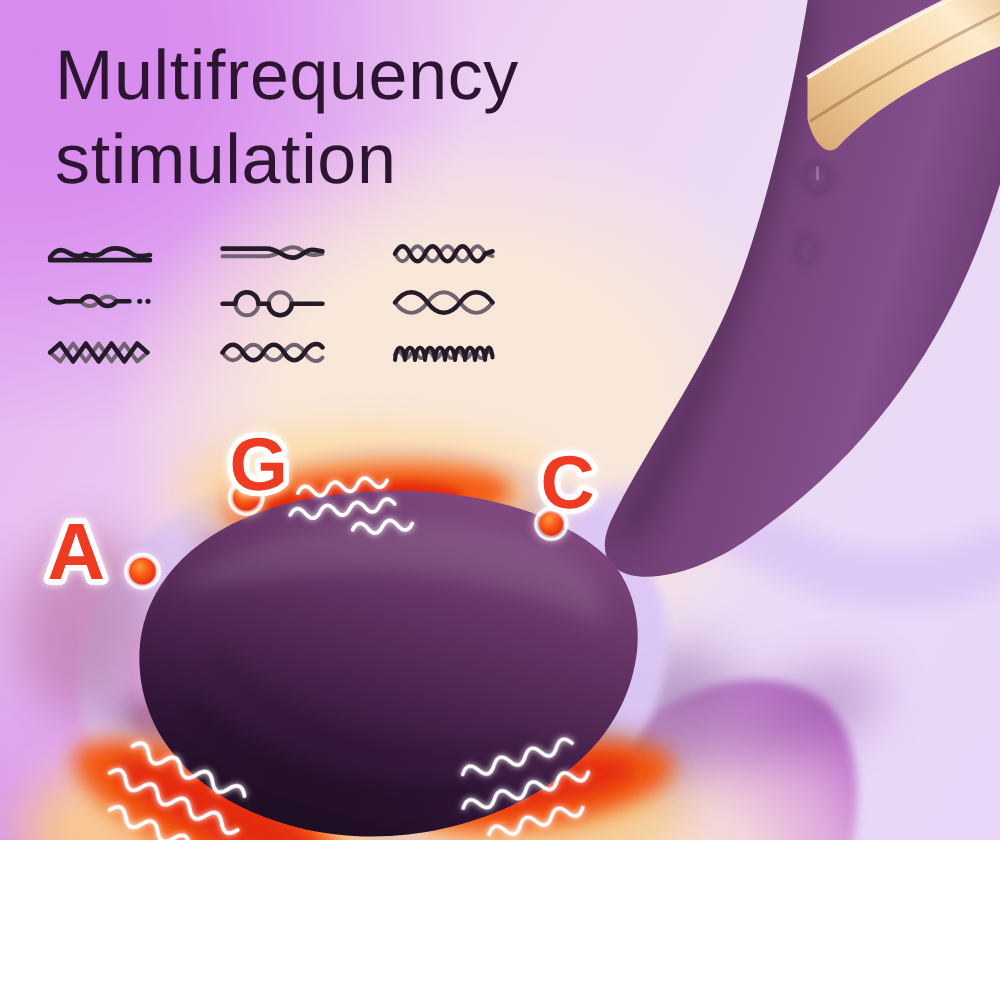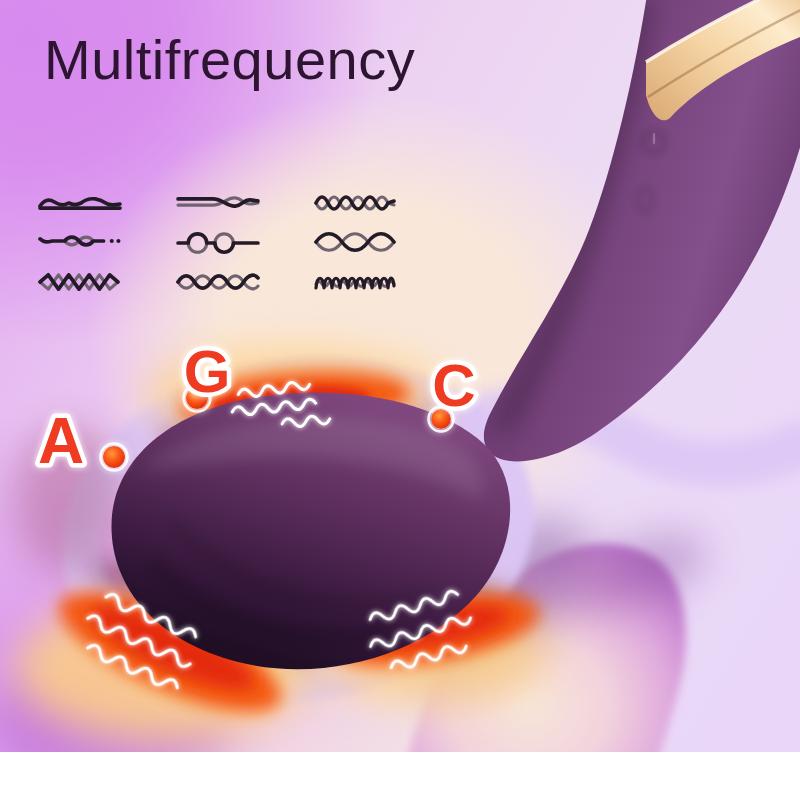--- a/index.html
+++ b/index.html
@@ -1,17 +1,17 @@
 <!DOCTYPE html>
 <html><head>
 <meta charset="utf-8">
 <style>
   html,body{margin:0;padding:0;}
   .stage{
-    position:relative;width:800px;height:752px;overflow:hidden;
+    position:relative;width:800px;height:672px;overflow:hidden;
     font-family:"Liberation Sans",sans-serif;
     background:
       radial-gradient(ellipse 400px 330px at 375px 330px, #f9e7da 0%, #f9e7da 38%, rgba(249,231,218,0) 72%),
       radial-gradient(ellipse 420px 300px at 330px 810px, rgba(248,226,222,0.92) 0%, rgba(248,226,222,0) 70%),
       radial-gradient(ellipse 470px 410px at 30px 40px, #d78aee 0%, #d98fee 30%, rgba(215,138,238,0) 75%),
       radial-gradient(ellipse 540px 500px at 5px 790px, #dc9ced 0%, #dc9ced 30%, rgba(220,156,237,0) 75%),
       linear-gradient(120deg, #e2a8f1 0%, #edd3f2 38%, #ecdcf4 60%, #e9d6f9 100%);
   }
   .title{
     position:absolute;left:44px;top:26px;z-index:6;
@@ -35,20 +35,21 @@
     paint-order:stroke;stroke:#ffffff;stroke-width:9px;stroke-linejoin:round;
   }
 </style>
 </head>
 <body>
 
 <div class="stage">
 
   <h1 class="title" style="margin:0;">
     <span style="display:block">Multifrequency</span>
+    <span style="display:block">stimulation</span>
   </h1>
 
   <svg class="scene" viewBox="0 0 800 800" aria-hidden="true">
     <defs>
       <radialGradient id="blobGrad" cx="0.45" cy="0.62" r="0.8">
         <stop offset="0" stop-color="#f7e6da"></stop>
         <stop offset="0.35" stop-color="#f2d3dd"></stop>
         <stop offset="0.62" stop-color="#dfa9dd"></stop>
         <stop offset="0.82" stop-color="#c47fce"></stop>
         <stop offset="1" stop-color="#ad5fc0"></stop>

